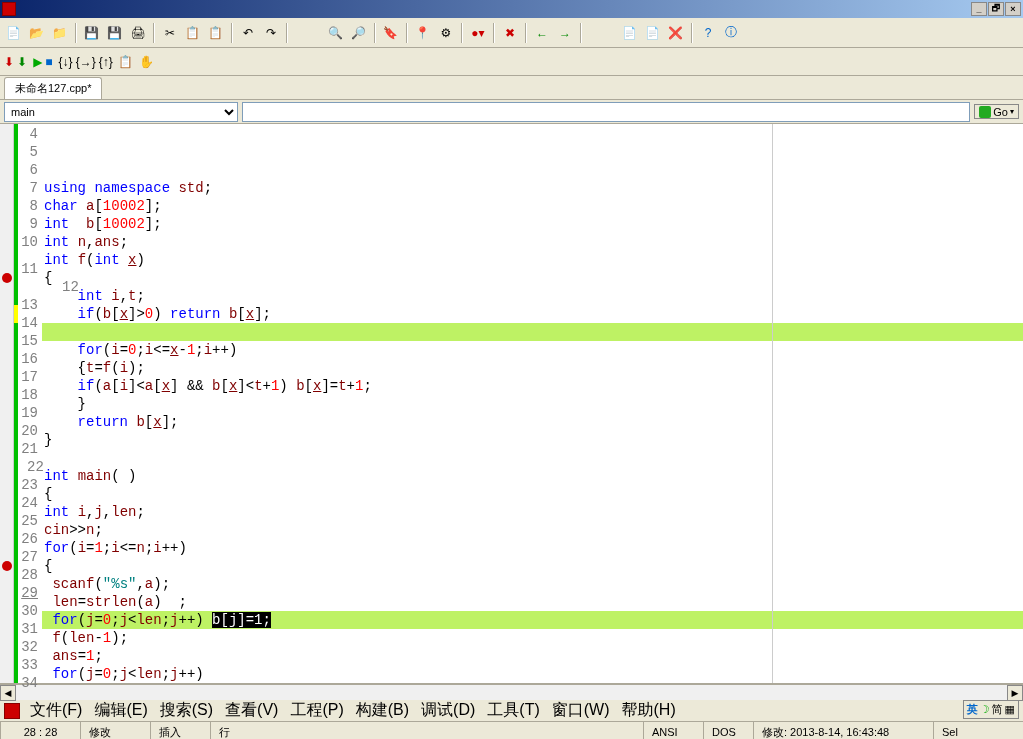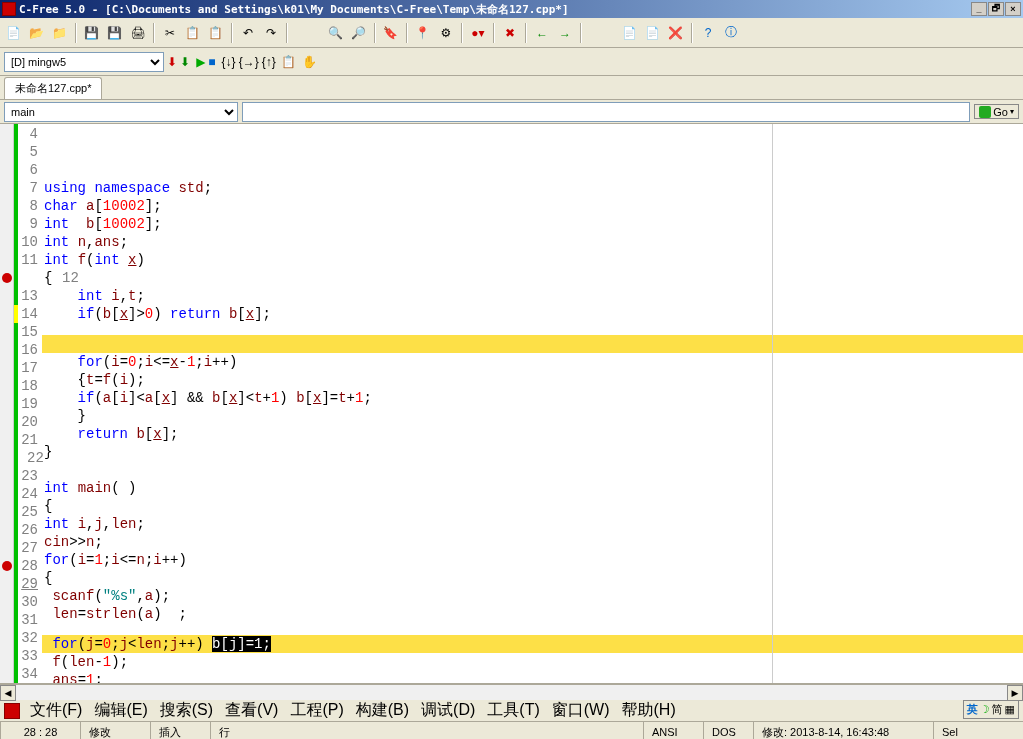--- a/index.html
+++ b/index.html
@@ -18,21 +18,21 @@
 .navbar { height:24px; background:#ece9d8; border-bottom:1px solid #aca899; display:flex; align-items:center; padding:2px 4px; gap:4px; }
 .navbar select, .navbar input { height:20px; border:1px solid #7f9db9; background:#fff; font-size:11px; }
 .gobtn { height:15px; padding:6px 4px; border:1px solid #888; background:#ece9d8; cursor:pointer; display:flex; align-items:center; gap:2px; font-size:11px; }
 .gobtn .gi { width:12px; height:12px; background:#2a2; border-radius:2px; }
 .editor { display:flex; height:560px; background:#fff; position:relative; border-bottom:1px solid #aca899; }
 .leftbar { width:14px; background:#f0f0f0; border-right:1px solid #ccc; position:relative; }
 .greenbar { position:absolute; left:14px; top:0; width:4px; background:#00c000; height:100%; }
 .gutter { width:28px; text-align:right; color:#808080; font-family:"Courier New",monospace; font-size:14px; line-height:18px; padding-right:4px; user-select:none; padding-top:1px; }
 .code { flex:1; font-family:"Courier New",monospace; font-size:14px; line-height:18px; white-space:pre; position:relative; padding-top:1px; overflow:hidden; }
 .line { height:18px; padding-left:2px; }
-.hl-pink { background:#fde047;margin-top:12px; }
+.hl-pink { background:#bef264; }
 .kw { color:#0000ff; }
 .num { color:#ff0000; }
 .ident { color:#800000; }
 .str { color:#008080; }
 .underline { text-decoration:underline; }
 .sel { background:#000; color:#fff; }
 .bp { position:absolute; width:10px; height:10px; background:#c00; border-radius:50%; left:2px; }
 .yellow { position:absolute; width:4px; height:18px; background:#ff0; left:14px; }
 .vsplit { position:absolute; right:250px; top:0; bottom:0; width:1px; background:#ccc; }
 .hscroll { height:16px; background:#ece9d8; border-top:1px solid #aca899; display:flex; }
@@ -44,21 +44,20 @@
 .statusbar { height:20px; background:#ece9d8; display:flex; align-items:center; font-size:11px; }
 .statusbar .cell { border-left:1px solid #aca899; padding:2px 8px; height:100%; display:flex; align-items:center; }
 .imebar { position:absolute; right:4px; bottom:20px; display:flex; gap:2px; align-items:center; background:#ece9d8; border:1px solid #888; padding:1px 3px; }
 .imebar span { font-size:11px; }
 </style>
 </head>
 <body>
 
 <div class="titlebar">
   <div class="icon"></div>
-  <span>C-Free 5.0 - [C:\Documents and Settings\k01\My Documents\C-Free\Temp\未命名127.cpp*]</span>
   <div class="winbtns">
     <span>_</span>
     <span>🗗</span>
     <span>×</span>
   </div>
 </div>
 
 <div class="toolbar">
   <div class="tbtn">📄</div>
   <div class="tbtn">📂</div>
@@ -94,23 +93,20 @@
   <div style="width:30px"></div>
   <div class="tbtn">📄</div>
   <div class="tbtn">📄</div>
   <div class="tbtn">❌</div>
   <div class="sep"></div>
   <div class="tbtn" style="color:#06c">?</div>
   <div class="tbtn" style="color:#06c">ⓘ</div>
 </div>
 
 <div class="toolbar2">
-  <select class="combo" style="width:160px">
-    <option>[D] mingw5</option>
-  </select>
   <div class="tbtn" style="color:#c00">⬇</div>
   <div class="tbtn" style="color:#080">⬇</div>
   <div class="sep"></div>
   <div class="tbtn" style="color:#0a0">▶</div>
   <div class="tbtn" style="color:#06c">■</div>
   <div class="sep"></div>
   <div class="tbtn">{↓}</div>
   <div class="tbtn">{→}</div>
   <div class="tbtn">{↑}</div>
   <div class="sep"></div>
@@ -142,21 +138,21 @@
     </div>
   <div class="greenbar"></div>
   <div class="gutter" id="gutter">
       <div style="height: 18px;">4</div>
       <div style="height: 18px;">5</div>
       <div style="height: 18px;">6</div>
       <div style="height: 18px;">7</div>
       <div style="height: 18px;">8</div>
       <div style="height: 18px;">9</div>
       <div style="height: 18px;">10</div>
-      <div style="height: 18px;">11</div>
+      <div style="height: 18px; margin-top: 9px;">11</div>
       <div style="height: 18px; padding-left: 48px;">12</div>
       <div style="height: 18px;">13</div>
       <div style="height: 18px;">14</div>
       <div style="height: 18px;">15</div>
       <div style="height: 18px;">16</div>
       <div style="height: 18px;">17</div>
       <div style="height: 18px;">18</div>
       <div style="height: 18px;">19</div>
       <div style="height: 18px;">20</div>
       <div style="height: 18px;">21</div>

